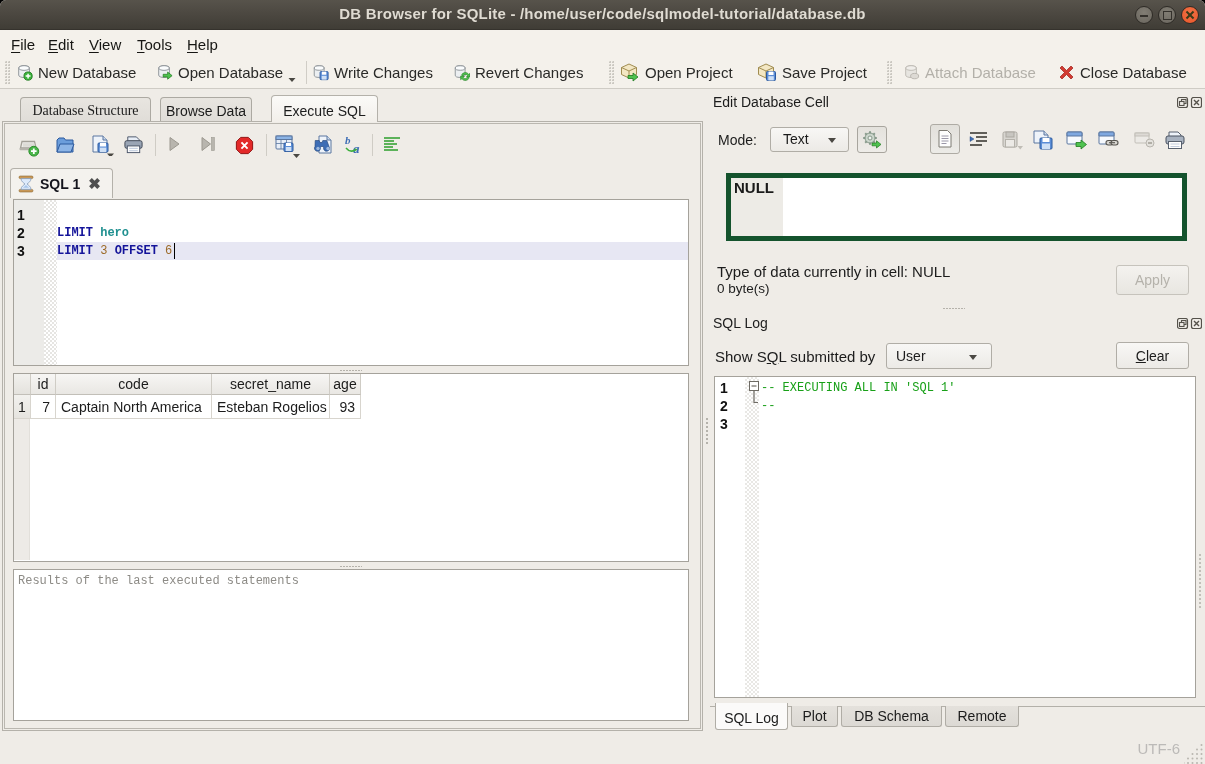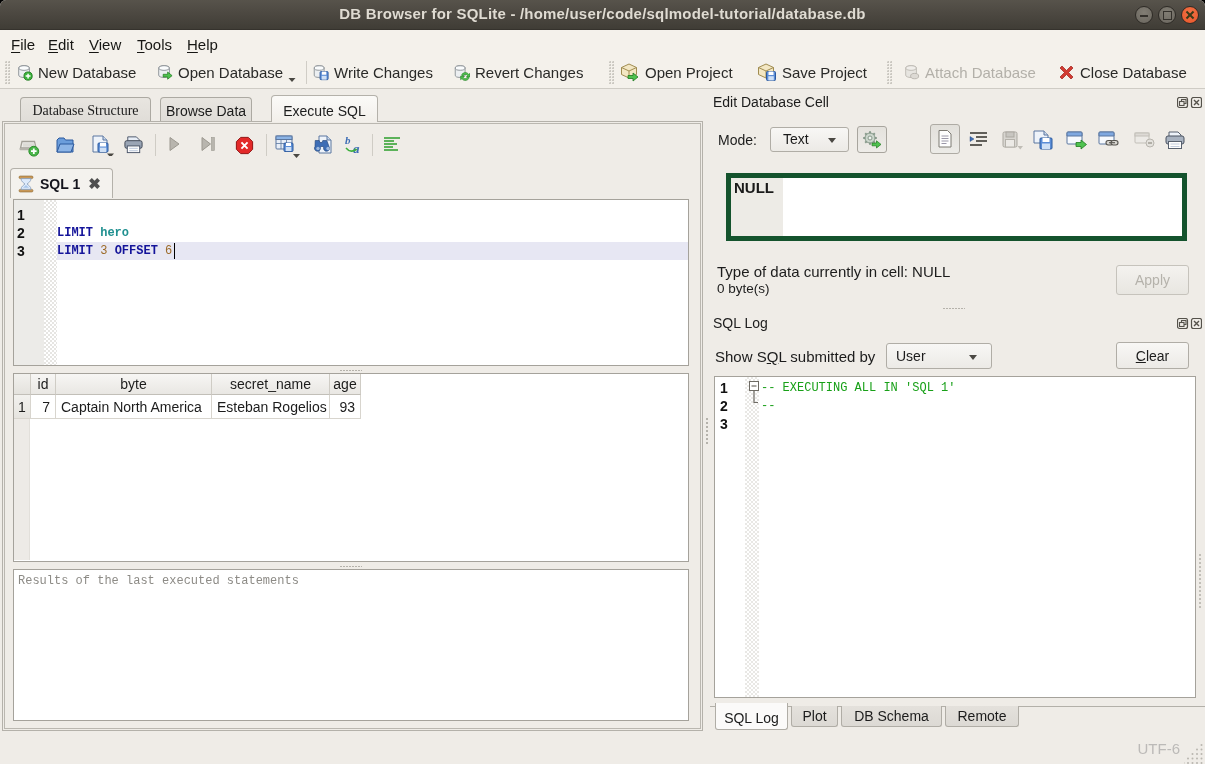--- a/index.html
+++ b/index.html
@@ -318,21 +318,21 @@
   <div class="ednum" style="top:24px">2</div>
   <div class="ednum" style="top:42px">3</div>
   <div id="cursor" style="left:160px; top:43px"></div>
 </div>
 
 <div class="hsplit" style="left:340px; top:368px"></div>
 
 <div id="rtable">
   <div class="th" style="left:0; width:17px; background:linear-gradient(#f2f1ee,#e4e2dd)"></div>
   <div class="th" style="left:17px; width:25px;">id</div>
-  <div class="th" style="left:42px; width:156px;">byte</div>
+  <div class="th" style="left:42px; width:156px;">code</div>
   <div class="th" style="left:198px; width:118px;">secret_name</div>
   <div class="th" style="left:316px; width:31px;">age</div>
   <div class="td" style="left:0; width:17px; background:linear-gradient(#f2f1ee,#e6e4df); justify-content:center; padding:0">1</div>
   <div style="position:absolute; left:0; top:45px; width:16px; bottom:1px; background:#edeae6; border-right:1px solid #e2dfda;"></div>
   <div class="td" style="left:17px; width:25px; justify-content:flex-end">7</div>
   <div class="td" style="left:42px; width:156px;">Captain North America</div>
   <div class="td" style="left:198px; width:118px;">Esteban Rogelios</div>
   <div class="td" style="left:316px; width:31px; justify-content:flex-end">93</div>
 </div>
 

